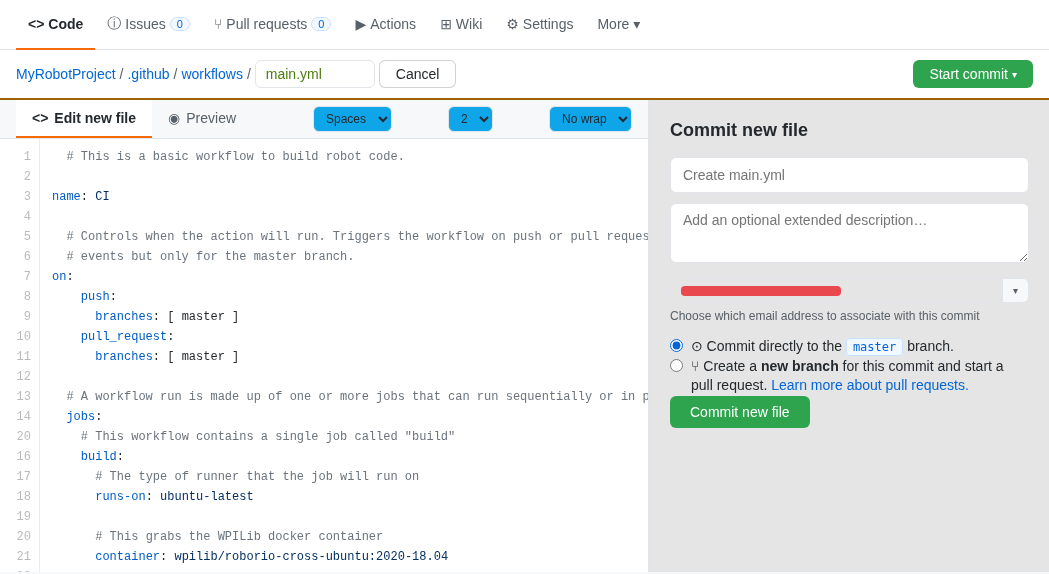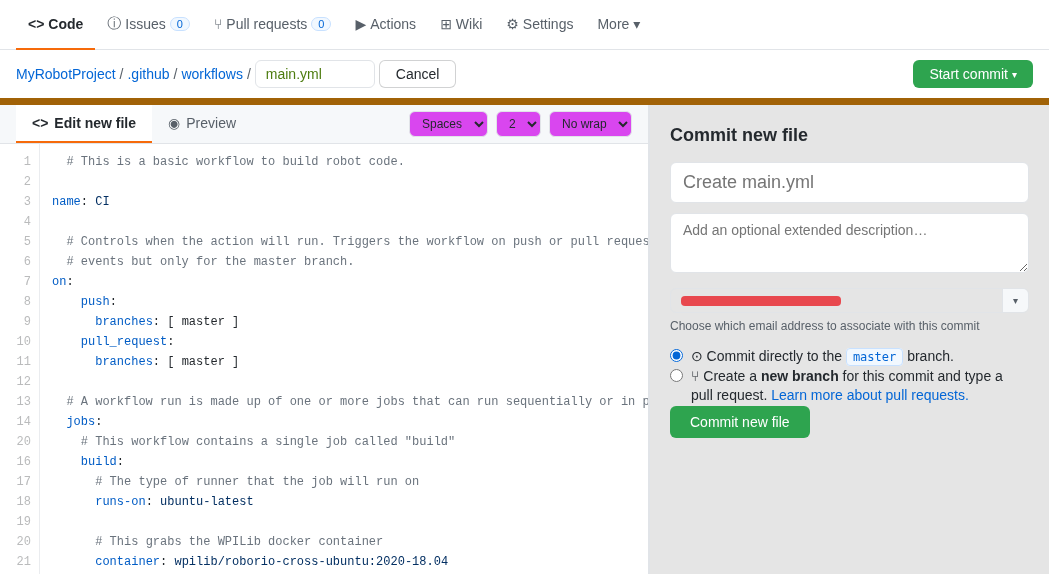--- a/index.html
+++ b/index.html
@@ -36,21 +36,21 @@
       border: 1px solid #c8e1ff;
       border-radius: 20px;
       padding: 0 6px;
       font-size: 11px;
       color: #0366d6;
     }
 
     
     .breadcrumb-bar {
       background: #fff;
-      border-bottom: 7px solid #a16207;
+      border-bottom: 2px solid #a16207;
       display: flex;
       align-items: flex-start;
       justify-content: space-between;
       padding: 10px 16px;
     }
     .breadcrumb {
       display: flex;
       align-items: center;
       gap: 4px;
       font-size: 14px;
@@ -133,23 +133,24 @@
       margin-left: auto;
       display: flex;
       align-items: center;
       gap: 8px;
     }
     .editor-select {
       border: 1px solid #e1e4e8;
       border-radius: 6px;
       padding: 4px 8px;
       font-size: 12px;
-      background: #d946ef;
-      cursor: pointer;
-      color: #24292e;
+      background: #0ea5e9;
+      cursor: pointer;
+      color: #24292e;
+      margin-left: 48px;
     }
     .editor-body {
       display: flex;
       flex: 1;
       overflow-y: auto;
       font-family: 'SFMono-Regular', Consolas, 'Liberation Mono', Menlo, monospace;
       font-size: 12px;
     }
     .line-numbers {
       padding: 8px 0;
@@ -190,21 +191,21 @@
       font-size: 18px;
       font-weight: 600;
       color: #24292e;
       margin-bottom: 16px;
     }
     .commit-input {
       width: 100%;
       border: 1px solid #e1e4e8;
       border-radius: 6px;
       padding: 9px 12px;
-      font-size: 18px;
+      font-size: 14px;
       color: #24292e;
       margin-bottom: 10px;
       outline: none;
     }
     .commit-textarea {
       width: 100%;
       border: 1px solid #e1e4e8;
       border-radius: 6px;
       padding: 8px 12px;
       font-size: 14px;
@@ -430,21 +431,21 @@
           <span class="branch-badge">master</span>
           <span>branch.</span>
         </span>
       </label>
       <label class="radio-item">
         <input type="radio" name="branch-option" style="">
         <span class="radio-label">
           <span>⑂ </span>
           <span>Create a </span>
           <strong>new branch</strong>
-          <span> for this commit and type a </span><br>
+          <span> for this commit and start a </span><br>
           <span>pull request. </span>
           <a href="#">Learn more about pull requests.</a>
         </span>
       </label>
     </div>
 
     <button class="btn-commit-new-file">Commit new file</button>
   </div>
 
 </div>

